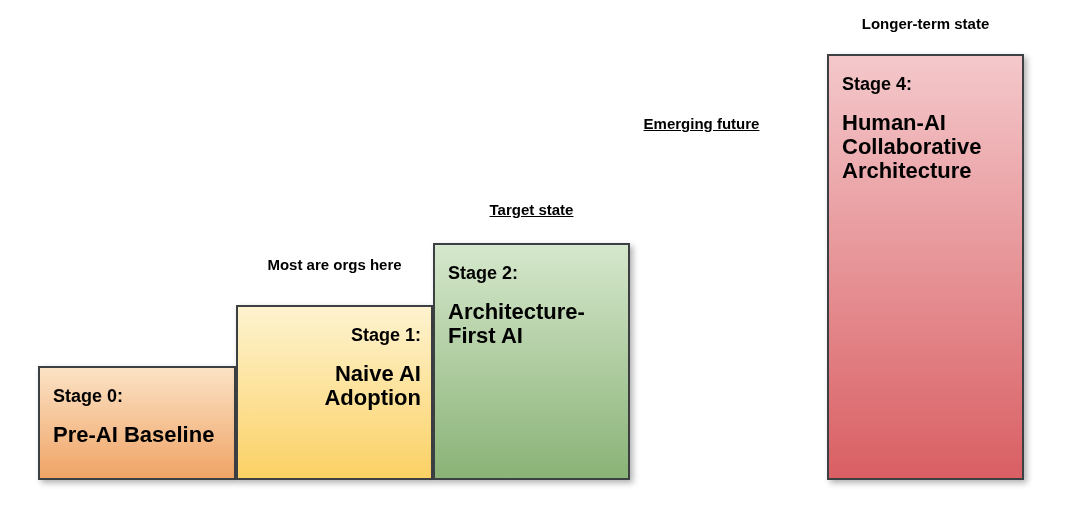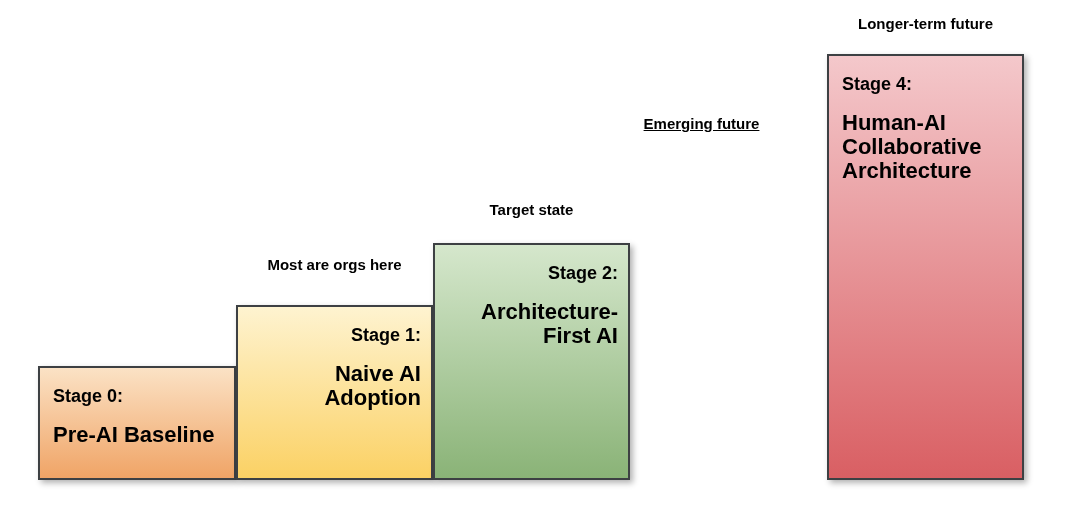--- a/index.html
+++ b/index.html
@@ -43,45 +43,45 @@
     line-height: 15px;
     white-space: nowrap;
   }
   
   .stage-0 { left: 38px;  top: 366px; width: 198px; height: 114px; }
   .stage-1 { left: 236px; top: 305px; width: 197px; height: 175px; }
   .stage-2 { left: 433px; top: 243px; width: 197px; height: 237px; }
   .stage-3 { left: 630px; top: 150px; width: 197px; height: 330px; }
   .stage-4 { left: 827px; top: 54px;  width: 197px; height: 426px; }
   .ann-1 { left: 236px; width: 197px; top: 257px; }
-  .ann-2 { left: 433px; width: 197px; top: 202px; }
+  .ann-2 { left: 433px; width: 197px; top: 202px; text-decoration: underline; }
   .ann-3 { left: 603px; width: 197px; top: 116px; text-decoration: underline; }
   .ann-4 { left: 827px; width: 197px; top: 16px; }
 </style>
 </head>
 <body>
 
 <div class="canvas">
 
   <div class="annotation ann-1">Most are orgs here</div>
   <div class="annotation ann-2">Target state</div>
   <div class="annotation ann-3">Emerging future</div>
-  <div class="annotation ann-4">Longer-term future</div>
+  <div class="annotation ann-4">Longer-term state</div>
 
   <div class="stage-block stage-0" style="background: linear-gradient(rgb(251, 226, 197), rgb(240, 164, 102));">
     <div class="stage-label">Stage 0:</div>
     <div class="stage-title">Pre-AI Baseline</div>
   </div>
 
   <div class="stage-block stage-1" style="background: linear-gradient(rgb(254, 243, 208), rgb(251, 209, 100)); text-align: right;">
     <div class="stage-label">Stage 1:</div>
     <div class="stage-title">Naive AI Adoption</div>
   </div>
 
-  <div class="stage-block stage-2" style="background: linear-gradient(rgb(213, 231, 204), rgb(138, 179, 119)); text-align: right;">
+  <div class="stage-block stage-2" style="background: linear-gradient(rgb(213, 231, 204), rgb(138, 179, 119));">
     <div class="stage-label">Stage 2:</div>
     <div class="stage-title">Architecture-First AI</div>
   </div>
 
 
   <div class="stage-block stage-4" style="background: linear-gradient(rgb(244, 200, 203), rgb(217, 95, 99));">
     <div class="stage-label">Stage 4:</div>
     <div class="stage-title">Human-AI Collaborative Architecture</div>
   </div>
 

